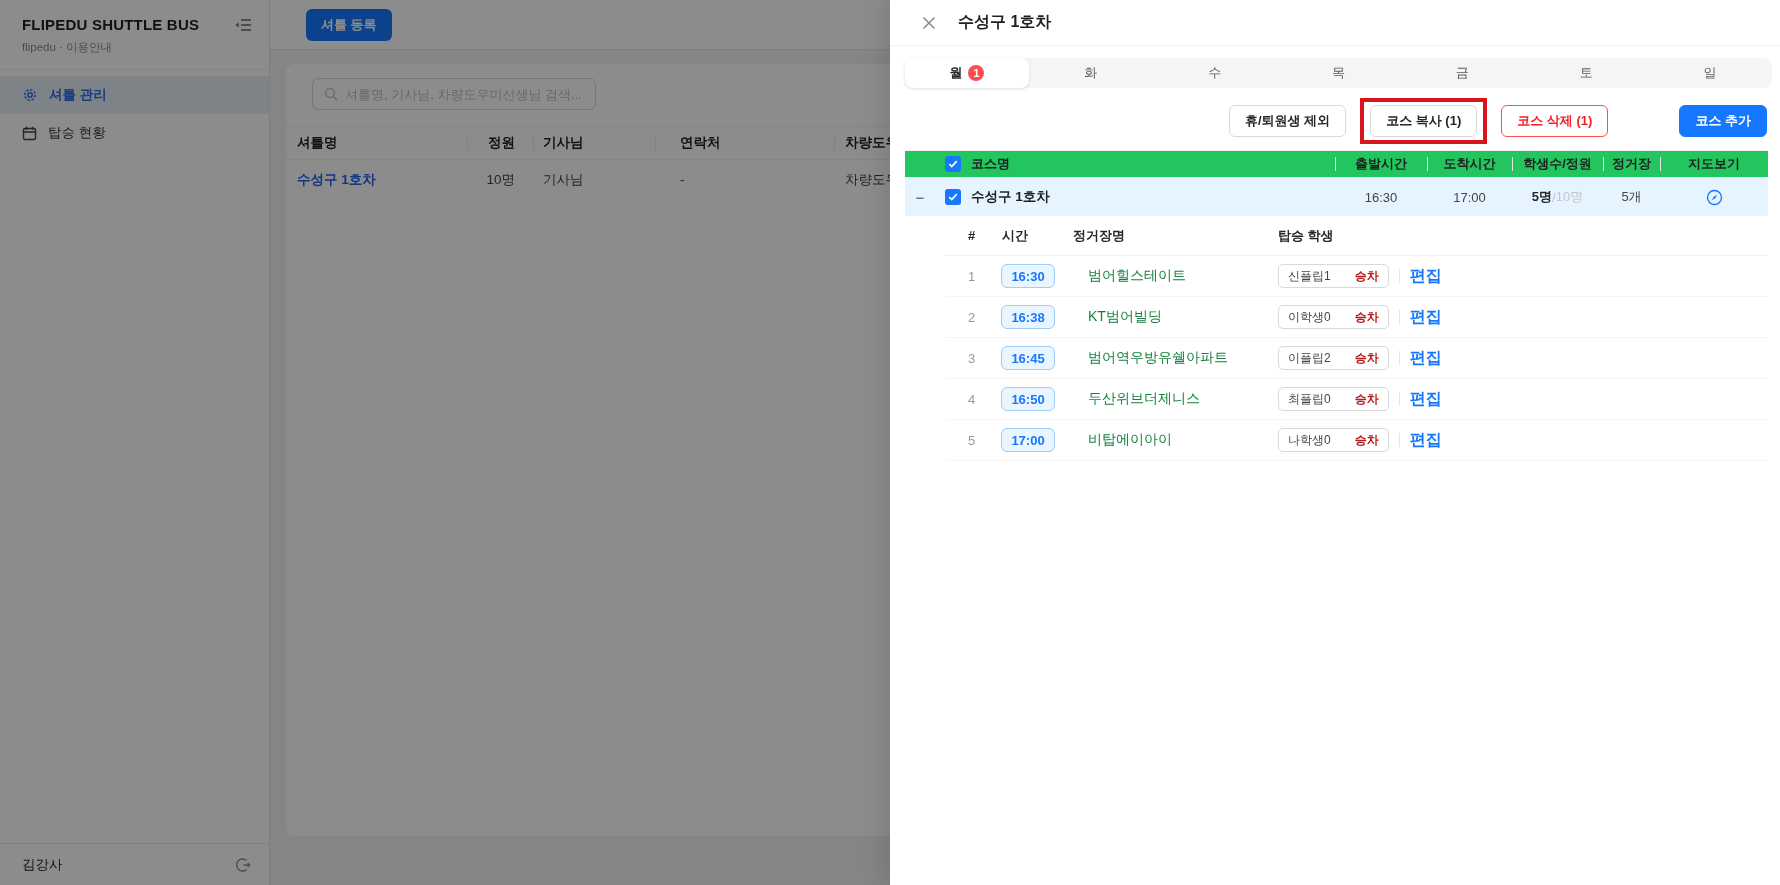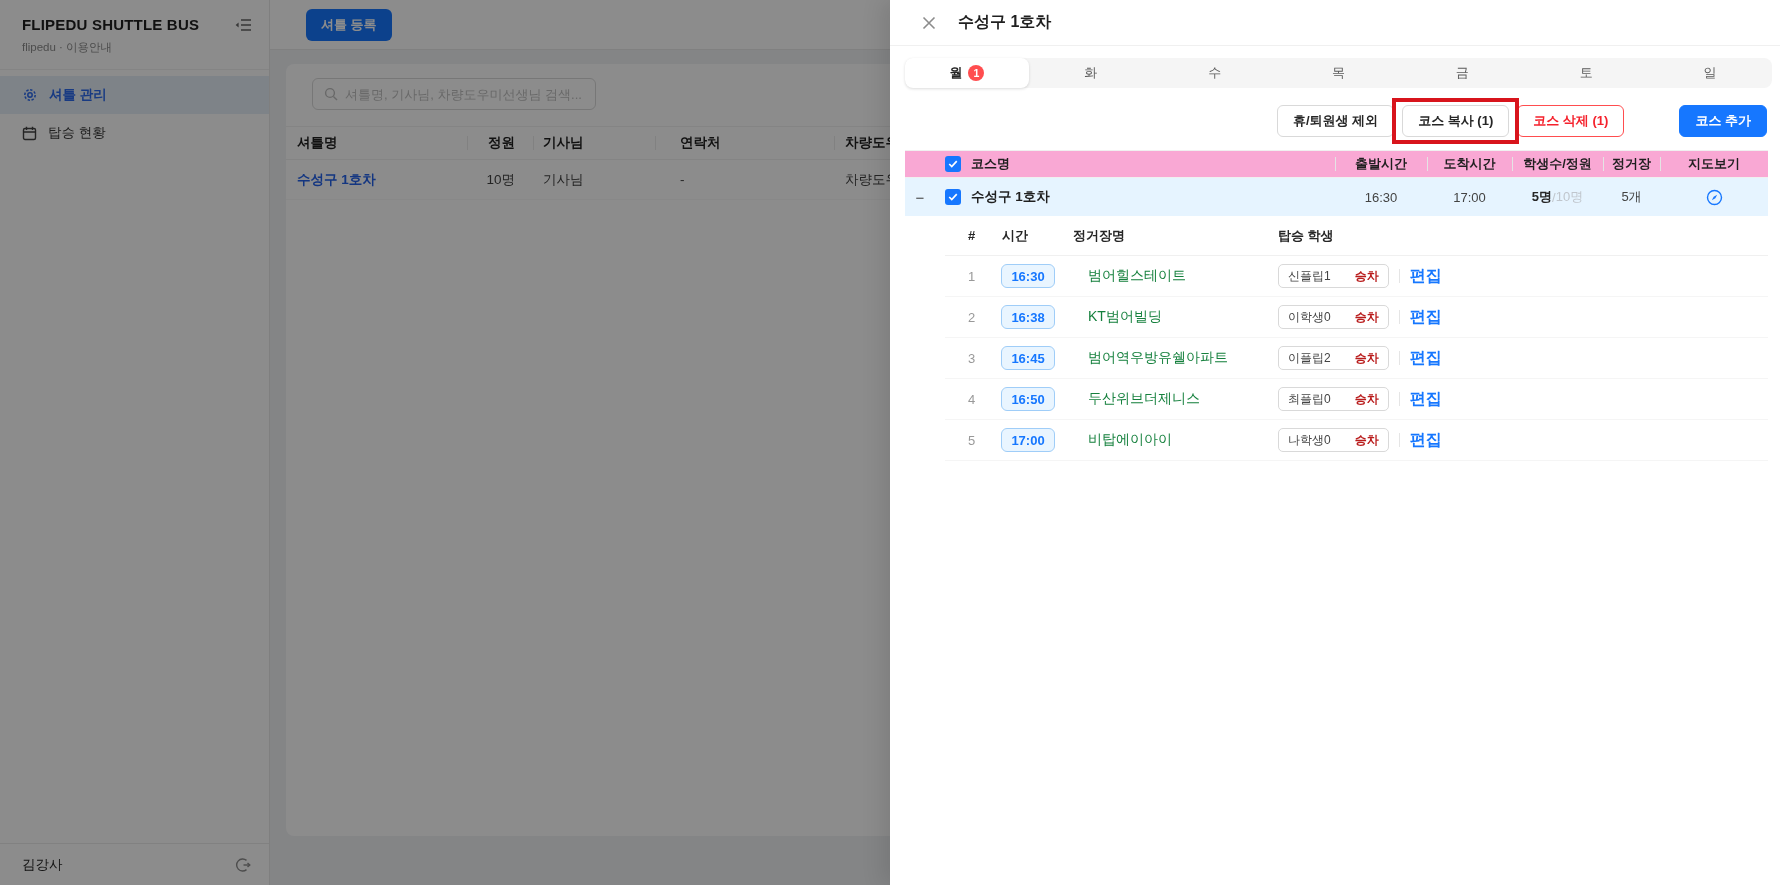--- a/index.html
+++ b/index.html
@@ -63,33 +63,33 @@
 
   .d-tabs { margin:12px 8px 0 15px; height:30px; background:#f5f5f5; border-radius:8px; display:flex; }
   .d-tab { flex:1; display:flex; align-items:center; justify-content:center; gap:6px; font-size:13px;
            color:#595959; cursor:pointer; border-radius:8px; }
   .d-tab.active { background:#fff; color:#262626; font-weight:600; box-shadow:0 1px 3px rgba(0,0,0,.14); }
   .tab-badge { min-width:16px; height:16px; border-radius:8px; background:#ff4d4f; color:#fff;
                font-size:10.5px; font-weight:600; display:flex; align-items:center; justify-content:center;
                padding:0 4px; }
 
   .d-actions { margin-top:16px; height:34px; display:flex; align-items:center; justify-content:flex-end;
-               gap:8px; padding-right:13px; }
+               gap:24px; padding-right:13px; }
   .btn { height:32px; padding:0 15px; border-radius:6px; font-size:13px; font-weight:600; cursor:pointer;
          background:#fff; border:1px solid #d9d9d9; color:#262626; display:flex; align-items:center; }
   .btn.danger { border-color:#ff4d4f; color:#f5222d; }
   .btn.primary { background:#1677ff; border-color:#1677ff; color:#fff; font-weight:700;margin-left:47px; }
   .copy-wrap { position:relative; }
   .anno-box { position:absolute; top:-7px; bottom:-7px; left:-10px; right:-10px;
               border:4px solid #d8141c; pointer-events:none; }
 
   .d-table { margin:12px 12px 0 15px; }
   .ct-head, .ct-row { display:grid; grid-template-columns:30px 36px 1fr 92px 85px 91px 57px 108px;
                       align-items:center; }
-  .ct-head { height:28px; background:#f9a8d4; border-top:1px solid #f0f0f0; border-bottom:1px solid #f0f0f0;
+  .ct-head { height:28px; background:#22c55e; border-top:1px solid #f0f0f0; border-bottom:1px solid #f0f0f0;
              font-size:13px; font-weight:700; color:#1f1f1f; }
   .ct-head .c { position:relative; text-align:center; height:100%; display:flex; align-items:center;
                 justify-content:center; }
   .ct-head .c::before { content:""; position:absolute; left:0; top:50%; transform:translateY(-50%);
                 width:1px; height:14px; background:#e4e4e4; }
   .ct-row { height:38px; background:#e6f4ff; font-size:13px; color:#434343; }
   .ct-row .c { text-align:center; display:flex; align-items:center; justify-content:center; }
   .course-name { font-size:13.5px; font-weight:700; color:#1f1f1f; }
   .stu-now { font-weight:700; color:#262626; }
   .stu-cap { color:#c0c6cd; }

